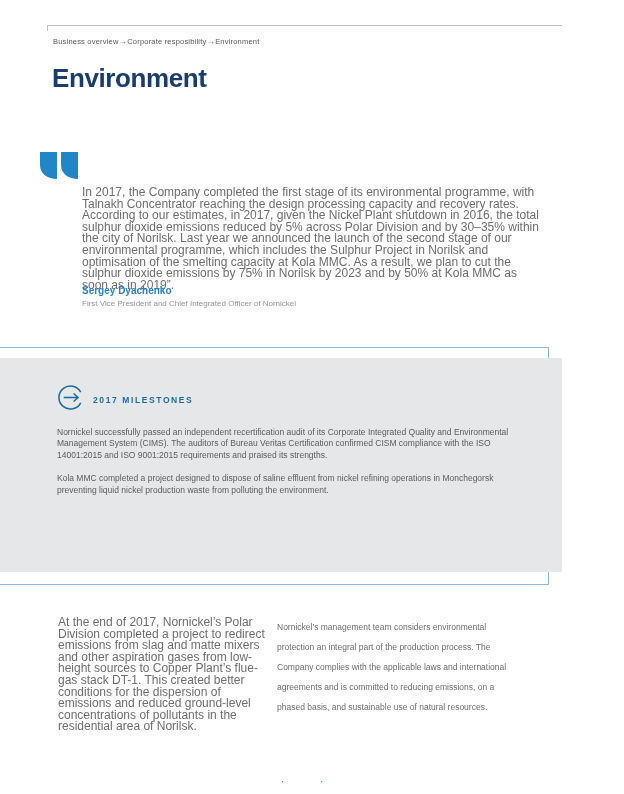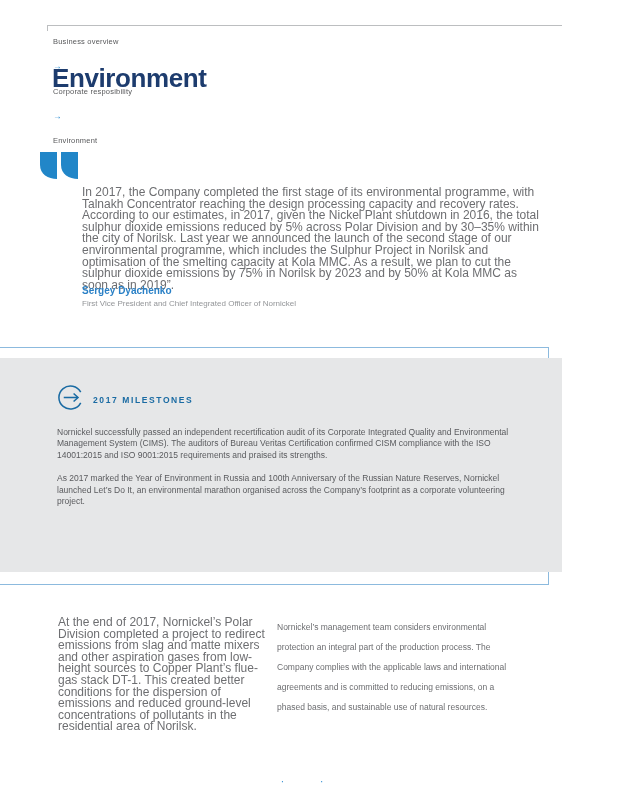--- a/index.html
+++ b/index.html
@@ -7,22 +7,22 @@
     position:relative; width:624px; height:794px; background:#ffffff;
     font-family:"Liberation Sans", sans-serif; overflow:hidden;
     -webkit-font-smoothing:antialiased;
   }
 
   
   .top-rule { position:absolute; left:47px; top:25px; width:515px; height:1px; background:#bcbec0; }
   .top-rule::before { content:""; position:absolute; left:0; top:0; width:1px; height:6px; background:#bcbec0; }
 
   
-  .breadcrumb { position:absolute; left:53px; top:37px; display:flex; gap:16px;
-    font-size:7.5px; color:#58595b; letter-spacing:0.2px;flex-direction:column; }
+  .breadcrumb { position:absolute; left:53px; top:37px; display:flex; gap:0;
+    font-size:7.5px; color:#58595b; letter-spacing:0.2px; }
   .breadcrumb .crumb { cursor:pointer; }
   .breadcrumb .arrow { color:#2d8dd2; font-size:8.5px; line-height:1; }
 
   
   .title { position:absolute; left:52px; top:63px; font-size:26px; font-weight:bold;
     color:#1d3c6e; letter-spacing:-0.4px; }
 
   
   .quote-mark { position:absolute; left:40px; top:152px; }
   .quote-text { position:absolute; left:82px; top:187px; width:462px;
@@ -85,21 +85,21 @@
       <span>
         <svg width="27" height="27" viewBox="0 0 28 28" fill="none">
           <path d="M24.6 19.6 A12 12 0 1 1 24.6 8.4" stroke="#1a6ba3" stroke-width="1.6" fill="none"></path>
           <line x1="7" y1="14" x2="21.5" y2="14" stroke="#1a6ba3" stroke-width="1.6"></line>
           <polyline points="17.2,9.8 21.8,14 17.2,18.2" stroke="#1a6ba3" stroke-width="1.6" fill="none"></polyline>
         </svg>
       </span>
       <span class="milestones-label">2017 MILESTONES</span>
     </div>
     <p class="milestone-p">Nornickel successfully passed an independent recertification audit of its Corporate Integrated Quality and Environmental Management System (CIMS). The auditors of Bureau Veritas Certification confirmed CISM compliance with the ISO 14001:2015 and ISO 9001:2015 requirements and praised its strengths.</p>
-    <p class="milestone-p">As 2017 marked the Year of Environment in Russia and 100th Anniversary of the Russian Nature Reserves, Nornickel launched Let’s Do It, an environmental marathon organised across the Company’s footprint as a corporate volunteering project.</p>
+    <p class="milestone-p">Kola MMC completed a project designed to dispose of saline effluent from nickel refining operations in Monchegorsk preventing liquid nickel production waste from polluting the environment.</p>
   </div>
 
   <div class="columns">
     <div class="col-left">At the end of 2017, Nornickel’s Polar Division completed a project to redirect emissions from slag and matte mixers and other aspiration gases from low-height sources to Copper Plant’s flue-gas stack DT-1. This created better conditions for the dispersion of emissions and reduced ground-level concentrations of pollutants in the residential area of Norilsk.</div>
     <div class="col-right">Nornickel’s management team considers environmental protection an integral part of the production process. The Company complies with the applicable laws and international agreements and is committed to reducing emissions, on a phased basis, and sustainable use of natural resources.</div>
   </div>
 
   <div class="footer">
     <span class="dot">·</span>
     <span class="pagenum">132</span>

